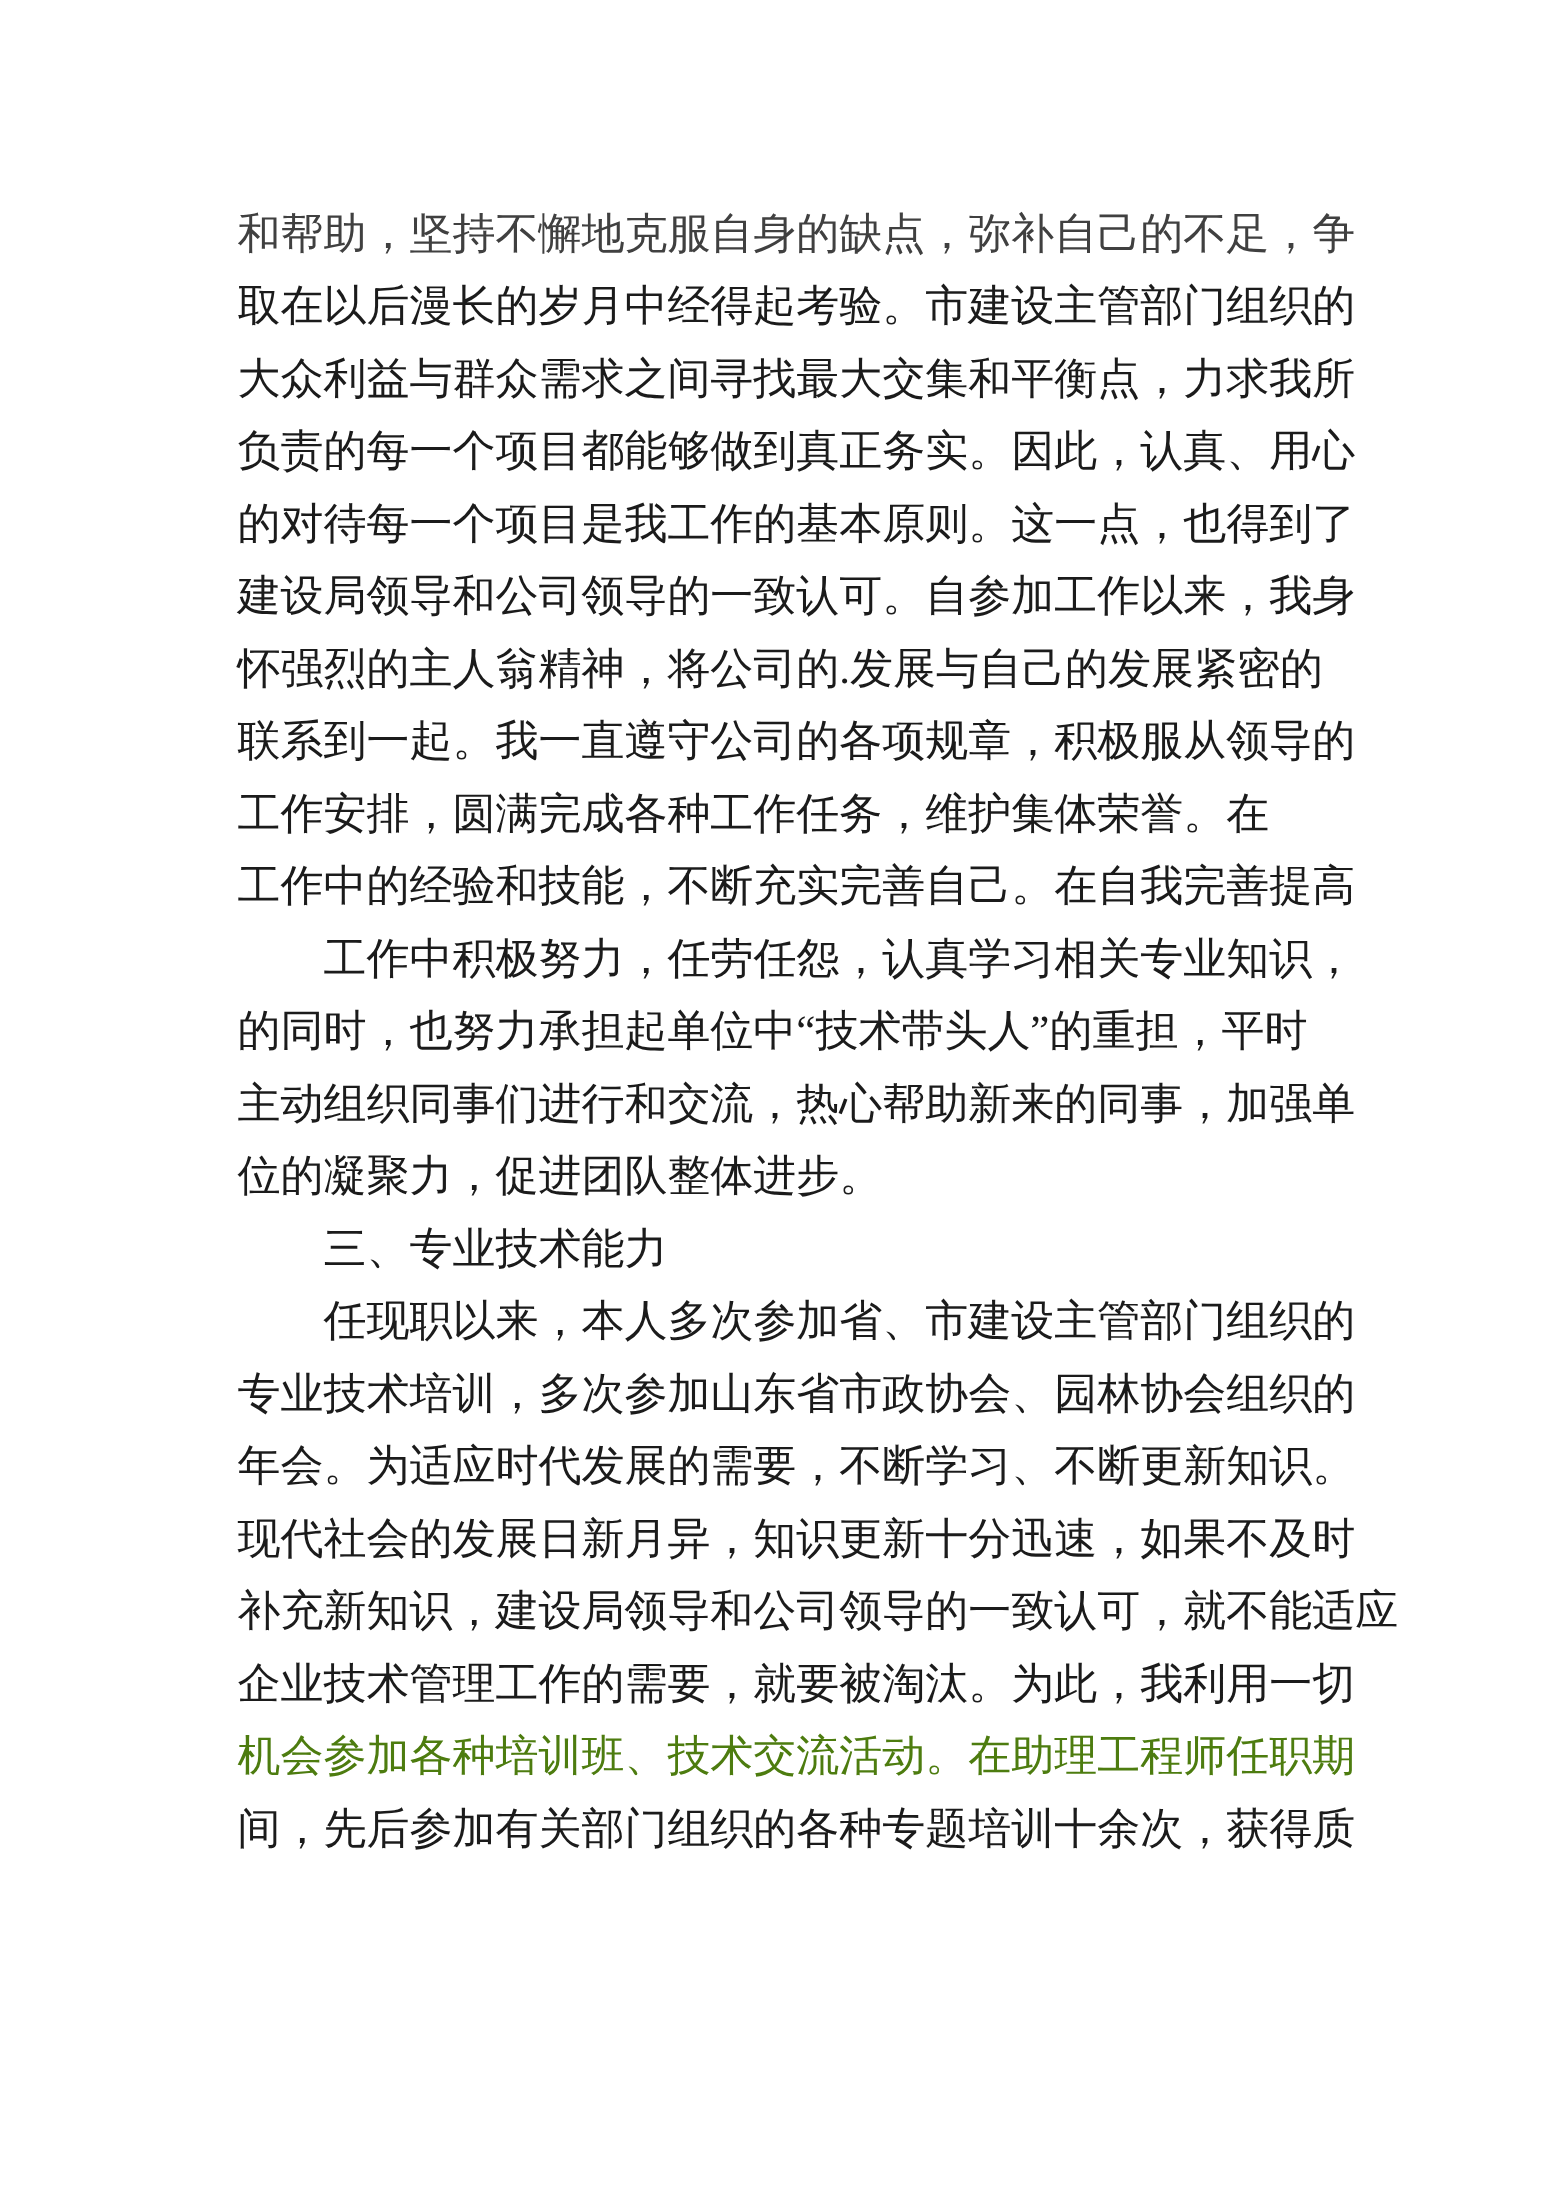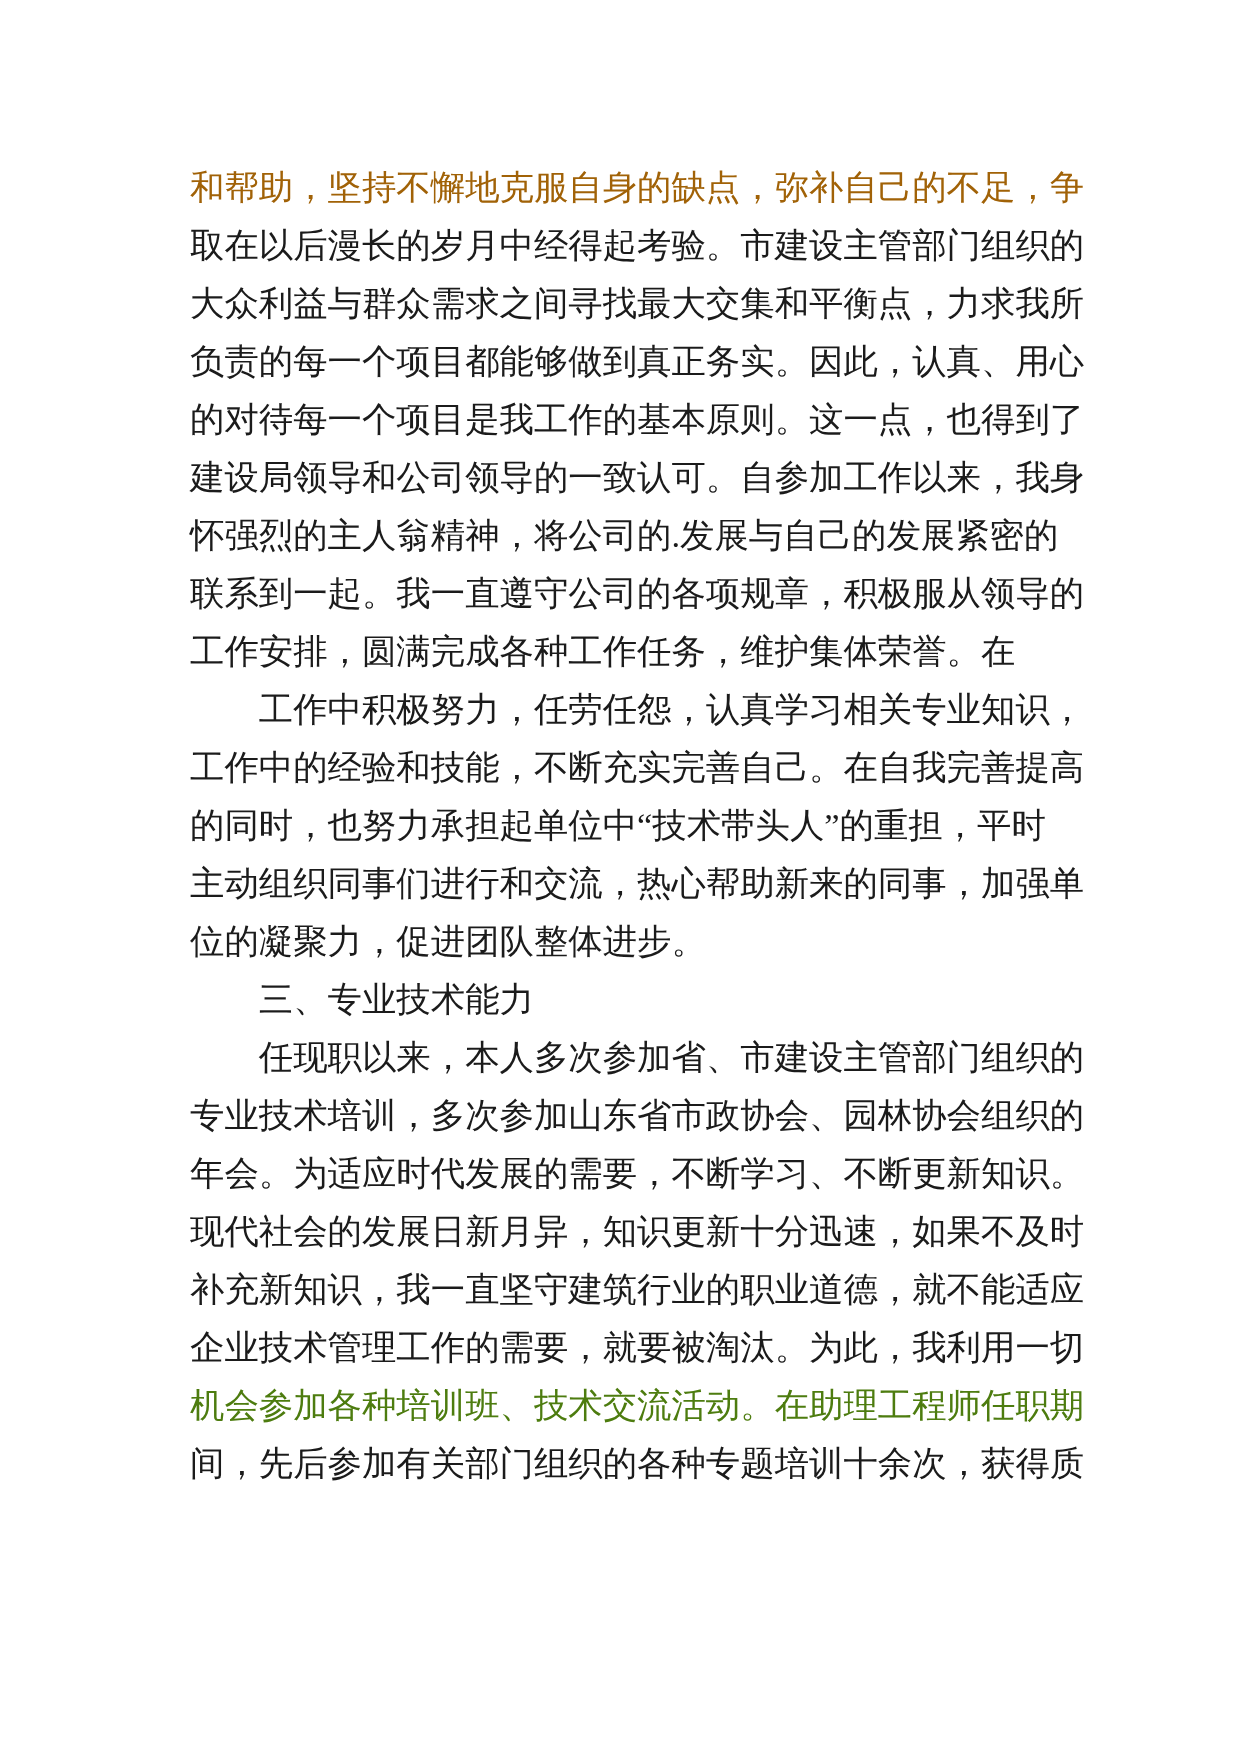--- a/index.html
+++ b/index.html
@@ -31,36 +31,36 @@
     text-rendering: optimizeLegibility;
   }
   .line.indent {
     padding-left: 68.8px;
   }
 </style>
 </head>
 <body style="background: rgb(255, 255, 255);">
 
 <div class="page" id="doc-page" style="background: rgb(255, 255, 255);">
-    <div class="line" style="color: #a16207;">和帮助，坚持不懈地克服自身的缺点，弥补自己的不足，争</div>
+    <div class="line" style="color: #404040;">和帮助，坚持不懈地克服自身的缺点，弥补自己的不足，争</div>
     <div class="line" style="color: rgb(27, 27, 27);">取在以后漫长的岁月中经得起考验。市建设主管部门组织的</div>
     <div class="line" style="color: rgb(27, 27, 27);">大众利益与群众需求之间寻找最大交集和平衡点，力求我所</div>
     <div class="line" style="color: rgb(27, 27, 27);">负责的每一个项目都能够做到真正务实。因此，认真、用心</div>
     <div class="line" style="color: rgb(27, 27, 27);">的对待每一个项目是我工作的基本原则。这一点，也得到了</div>
     <div class="line" style="color: rgb(27, 27, 27);">建设局领导和公司领导的一致认可。自参加工作以来，我身</div>
     <div class="line" style="color: rgb(27, 27, 27);">怀强烈的主人翁精神，将公司的.发展与自己的发展紧密的</div>
     <div class="line" style="color: rgb(27, 27, 27);">联系到一起。我一直遵守公司的各项规章，积极服从领导的</div>
     <div class="line" style="color: rgb(27, 27, 27);">工作安排，圆满完成各种工作任务，维护集体荣誉。在</div>
+    <div class="line" style="color: rgb(27, 27, 27);">工作中的经验和技能，不断充实完善自己。在自我完善提高</div>
     <div class="line indent" style="color: rgb(27, 27, 27);">工作中积极努力，任劳任怨，认真学习相关专业知识，</div>
-    <div class="line" style="color: rgb(27, 27, 27);">工作中的经验和技能，不断充实完善自己。在自我完善提高</div>
     <div class="line" style="color: rgb(27, 27, 27);">的同时，也努力承担起单位中“技术带头人”的重担，平时</div>
     <div class="line" style="color: rgb(27, 27, 27);">主动组织同事们进行和交流，热心帮助新来的同事，加强单</div>
     <div class="line" style="color: rgb(27, 27, 27);">位的凝聚力，促进团队整体进步。</div>
     <div class="line indent" style="color: rgb(27, 27, 27);">三、专业技术能力</div>
     <div class="line indent" style="color: rgb(27, 27, 27);">任现职以来，本人多次参加省、市建设主管部门组织的</div>
     <div class="line" style="color: rgb(27, 27, 27);">专业技术培训，多次参加山东省市政协会、园林协会组织的</div>
     <div class="line" style="color: rgb(27, 27, 27);">年会。为适应时代发展的需要，不断学习、不断更新知识。</div>
     <div class="line" style="color: rgb(27, 27, 27);">现代社会的发展日新月异，知识更新十分迅速，如果不及时</div>
-    <div class="line" style="color: rgb(27, 27, 27);">补充新知识，我一直坚守建筑行业的职业道德，就不能适应</div>
+    <div class="line" style="color: rgb(27, 27, 27);">补充新知识，建设局领导和公司领导的一致认可，就不能适应</div>
     <div class="line" style="color: rgb(27, 27, 27);">企业技术管理工作的需要，就要被淘汰。为此，我利用一切</div>
     <div class="line" style="color: #4d7c0f;">机会参加各种培训班、技术交流活动。在助理工程师任职期</div>
     <div class="line" style="color: rgb(27, 27, 27);">间，先后参加有关部门组织的各种专题培训十余次，获得质</div>
   </div>
 
 </body></html>

